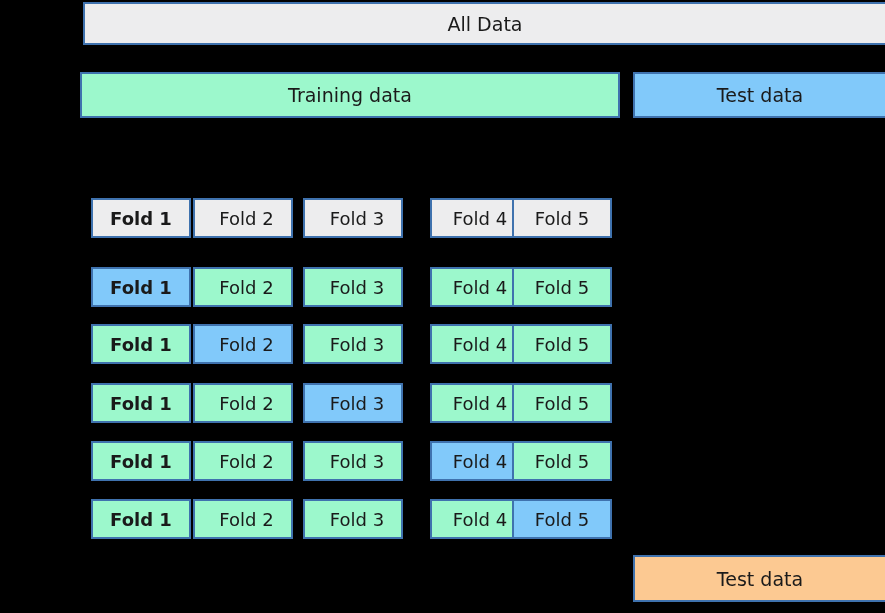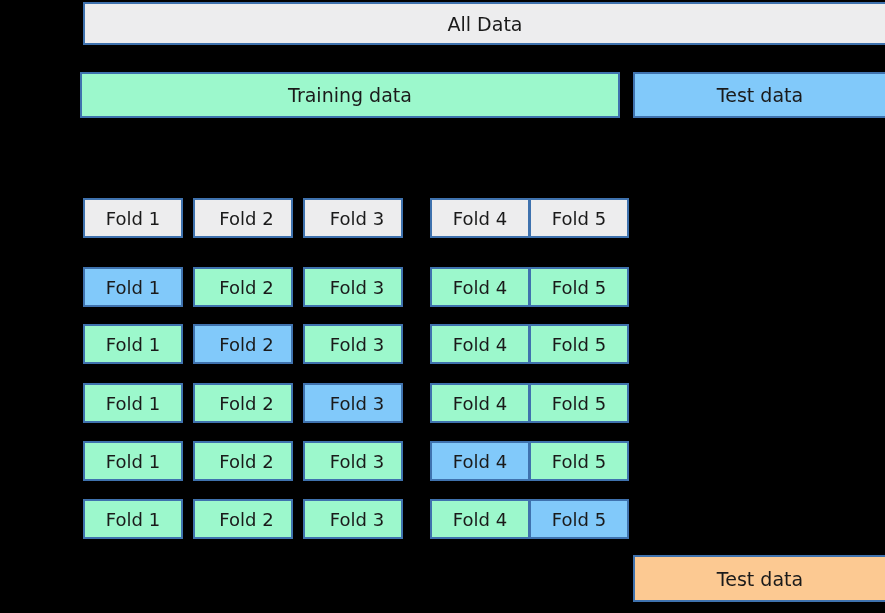--- a/index.html
+++ b/index.html
@@ -34,25 +34,25 @@
   .fold {
     position: absolute;
     box-sizing: border-box;
     width: 100px; height: 40px;
     border: 2px solid var(--border, #3f72ae);
     display: flex; align-items: center; justify-content: center;
     font-size: 18px;
     color: var(--text, #1a1a1a);
     background: var(--train_fold_fill);
   }
-  .fold.c0 { left: 83px; }
+  .fold.c0 { left: 91px; font-weight: bold; }
   .fold.c1 { left: 193px; padding-left: 7px; }
   .fold.c2 { left: 303px; padding-left: 8px; }
   .fold.c3 { left: 430px; text-align: right; }
-  .fold.c4 { left: 529px; }
+  .fold.c4 { left: 512px; }
   .fold[data-state="header"]     { background: var(--fold_header_fill); }
   .fold[data-state="train"]      { background: var(--train_fold_fill); }
   .fold[data-state="validation"] { background: var(--validation_fold_fill); }
   .r-header { top: 198px; }
   .r0 { top: 267px; }
   .r1 { top: 324px; }
   .r2 { top: 383px; }
   .r3 { top: 441px; }
   .r4 { top: 499px; }
 </style>

